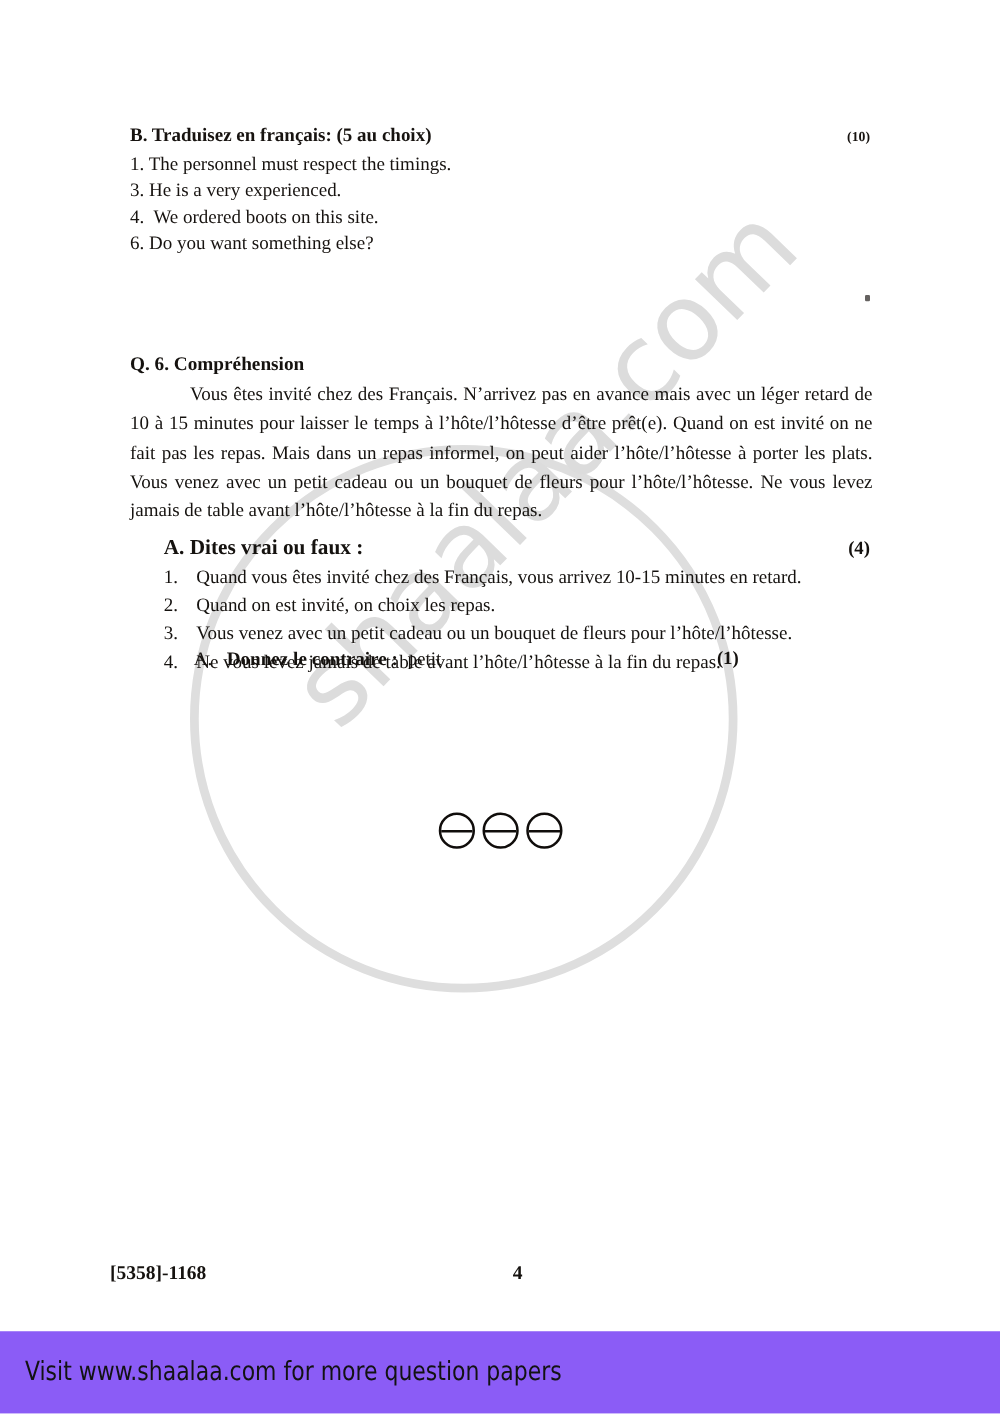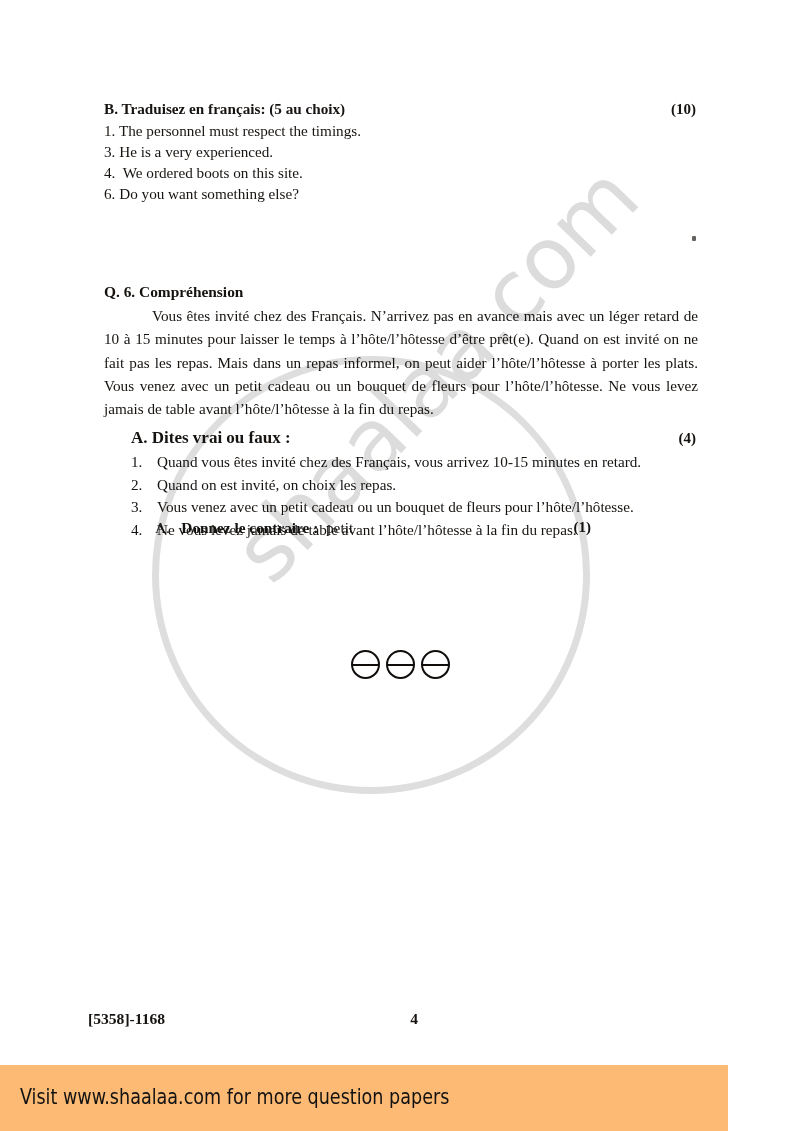--- a/index.html
+++ b/index.html
@@ -71,21 +71,21 @@
   }
   .bold { font-weight: bold; }
 
   
   #sec-translate { left: 104px; top: 98px; width: 592px; }
   #sec-translate .head-row {
     display: flex;
     justify-content: space-between;
     align-items: baseline;
   }
-  #sec-translate .marks { font-weight: bold; font-size: 15px; }
+  #sec-translate .marks { font-weight: bold; font-size: 11px; }
   .num-line { white-space: pre; }
 
   
   #sec-comp { left: 104px; top: 283px; width: 594px; }
   #comp-heading { font-weight: bold; font-size: 15.4px; }
   #comp-passage {
     margin-top: 3px;
     text-align: justify;
     text-indent: 48px;
     font-size: 15.2px;
@@ -169,22 +169,22 @@
     justify-content: space-between;
     font-weight: bold;
     font-size: 15.6px;
     z-index: 3;
   }
 
   
   #site-banner {
     position: absolute;
     left: 0; top: 1065px;
-    width: 728px; height: 66px;
-    background: #fdba74;
+    width: 800px; height: 66px;
+    background: #8b5cf6;
     z-index: 4;
   }
   #site-banner .banner-text {
     position: absolute;
     left: 20px;
     top: 20px;
     font-family: "DejaVu Sans Condensed", "Liberation Sans Narrow", "Liberation Sans", sans-serif;
     font-size: 21px;
     color: #121212;
     white-space: nowrap;

